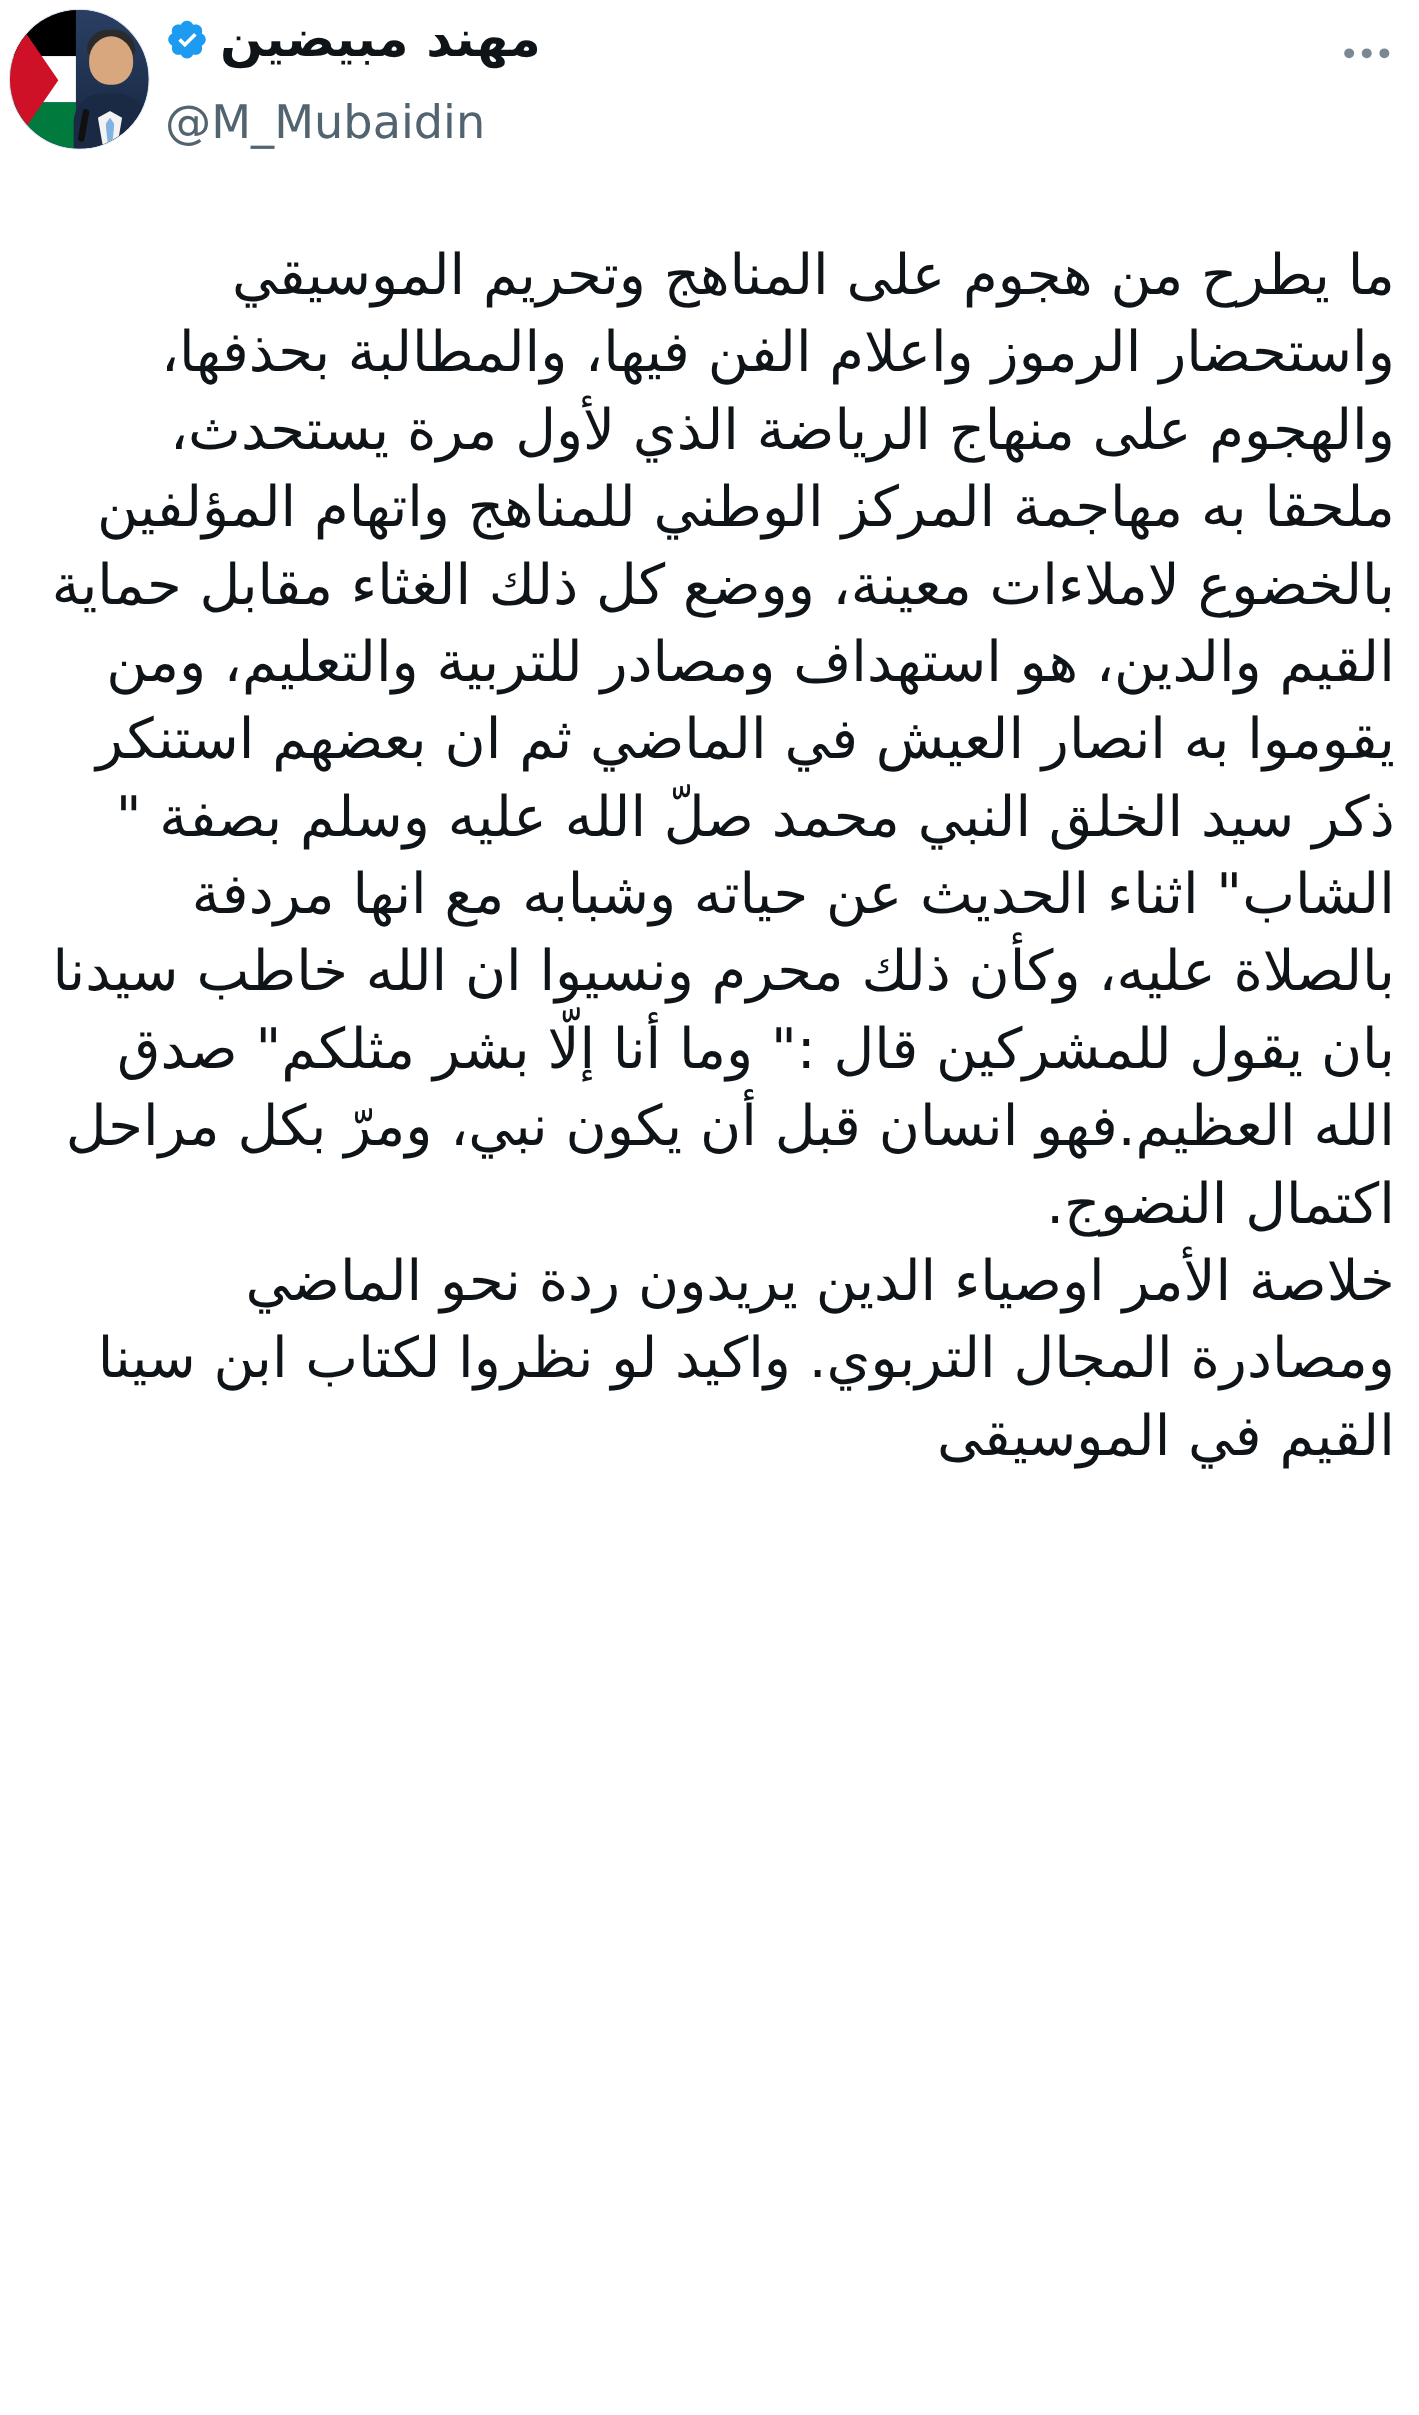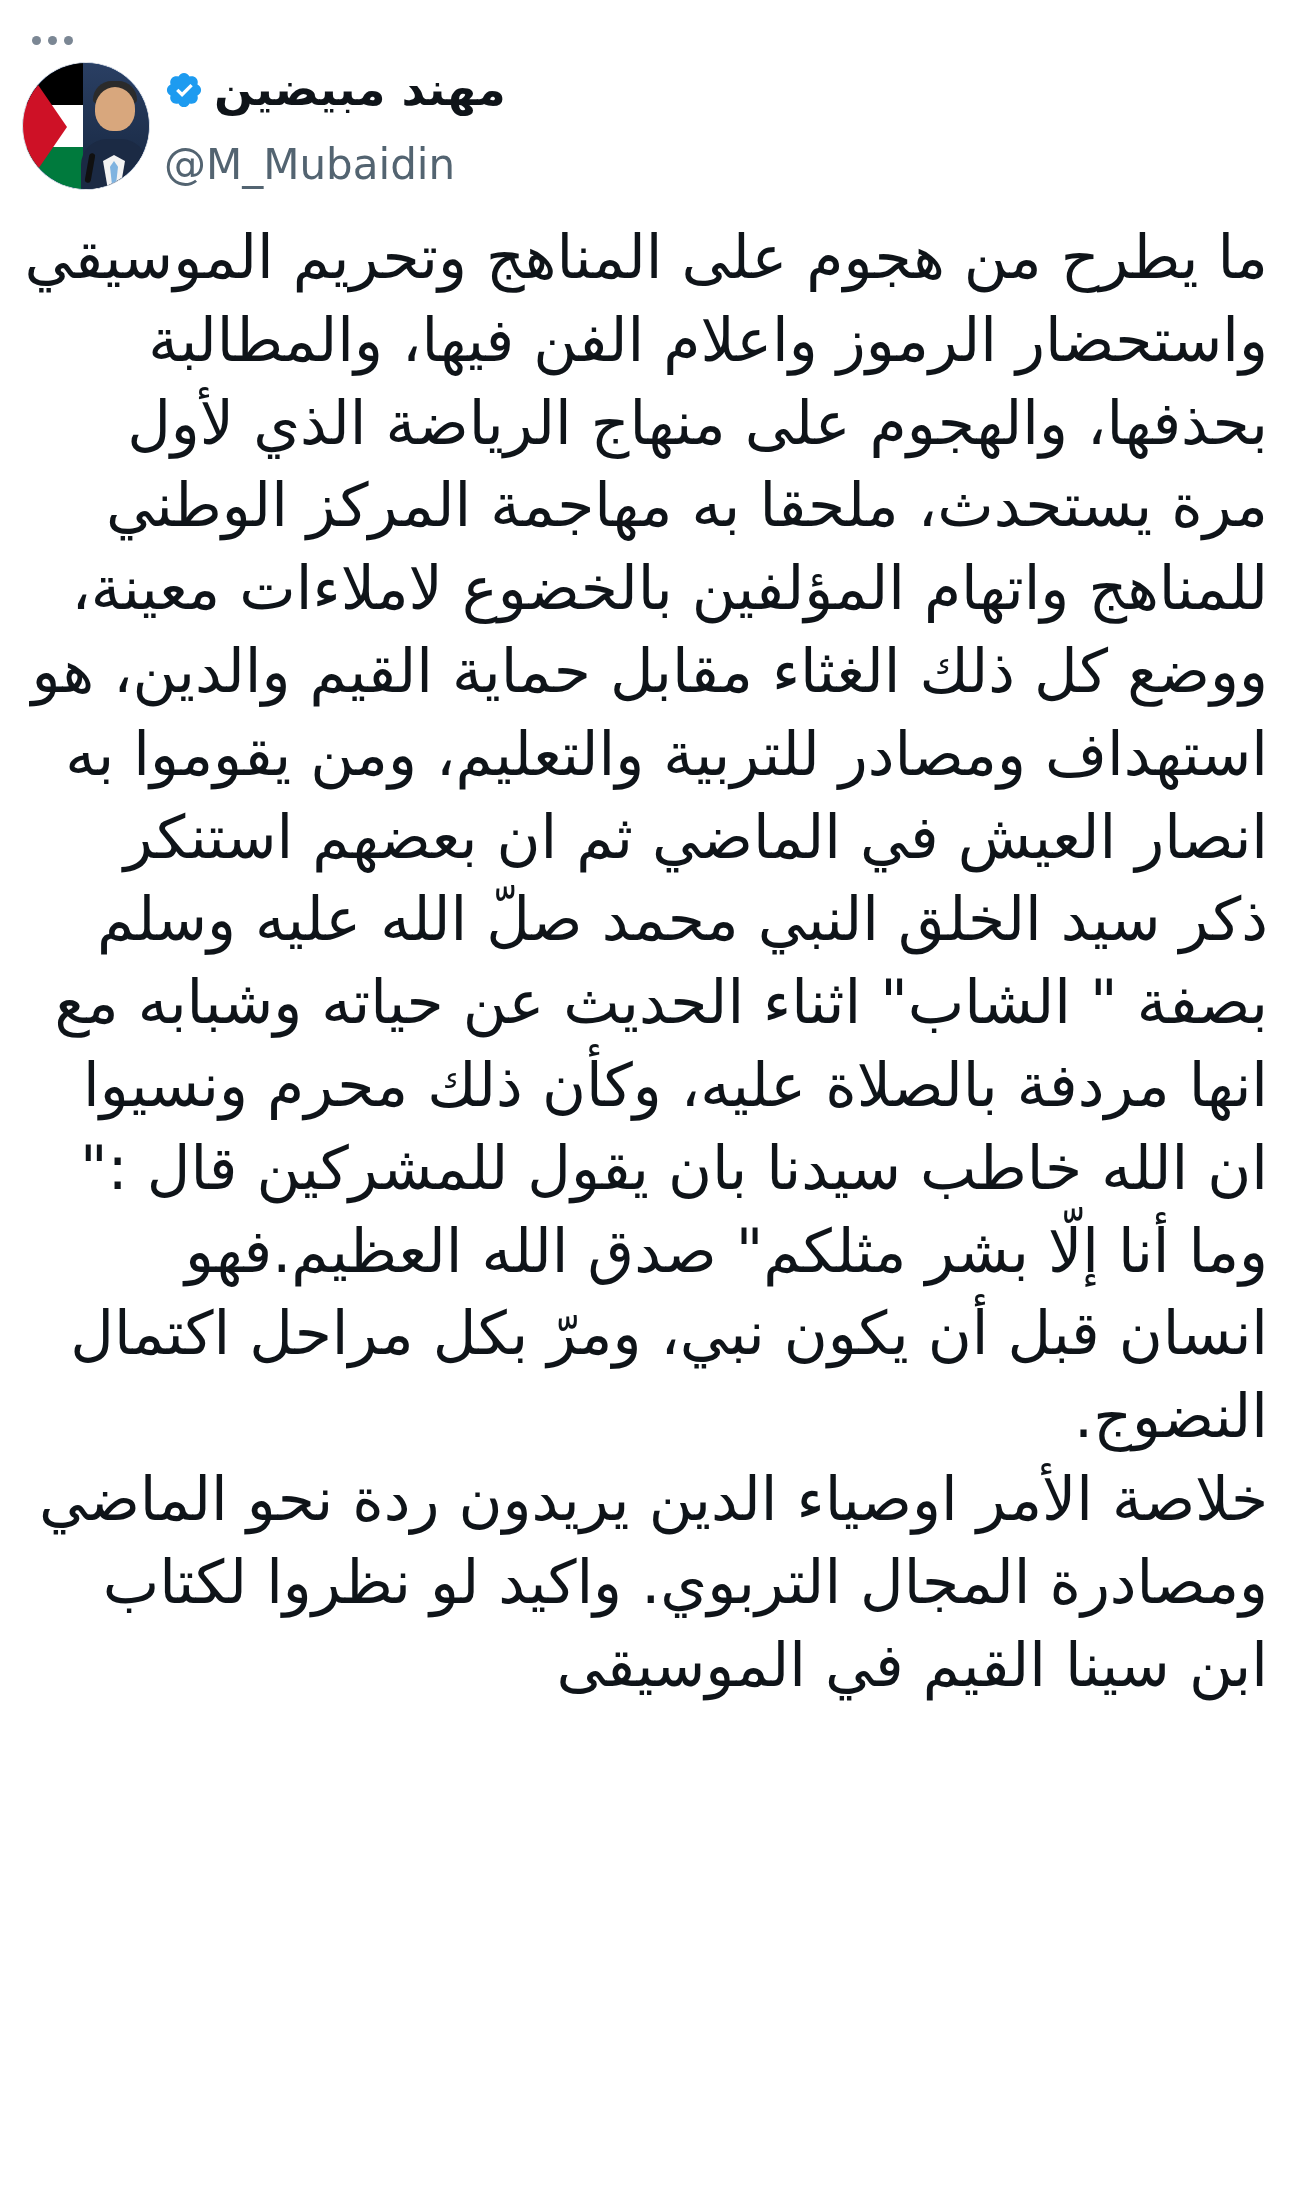--- a/index.html
+++ b/index.html
@@ -19,24 +19,24 @@
   .tweet-root {
     width: 1290px;
     min-height: 2195px;
     background: #ffffff;
     position: relative;
   }
 
   
   .tweet-header {
     display: flex;
-    flex-direction: column;
-    align-items: flex-end;
+    flex-direction: row;
+    align-items: flex-start;
     justify-content: space-between;
-    padding: 8px 18px 0 22px;
+    padding: 8px 18px 0 8px;
     height: 190px;
   }
 
   .header-right {
     display: flex;
     flex-direction: row;
     align-items: flex-start;
     gap: 14px;
   }
 
@@ -120,21 +120,21 @@
     border-radius: 50%;
     background: #7b8794;
     display: block;
   }
 
   
   .tweet-body {
     padding: 26px 22px 0 22px;
   }
   .tweet-text {
-    font-size: 60px;
+    font-size: 51px;
     line-height: 1.38;
     font-weight: 500;
     color: #0f1419;
     text-align: right;
     direction: rtl;
     white-space: pre-wrap;
     word-wrap: break-word;
     font-family: "DejaVu Sans", "Liberation Sans", sans-serif;
   }
 </style>

